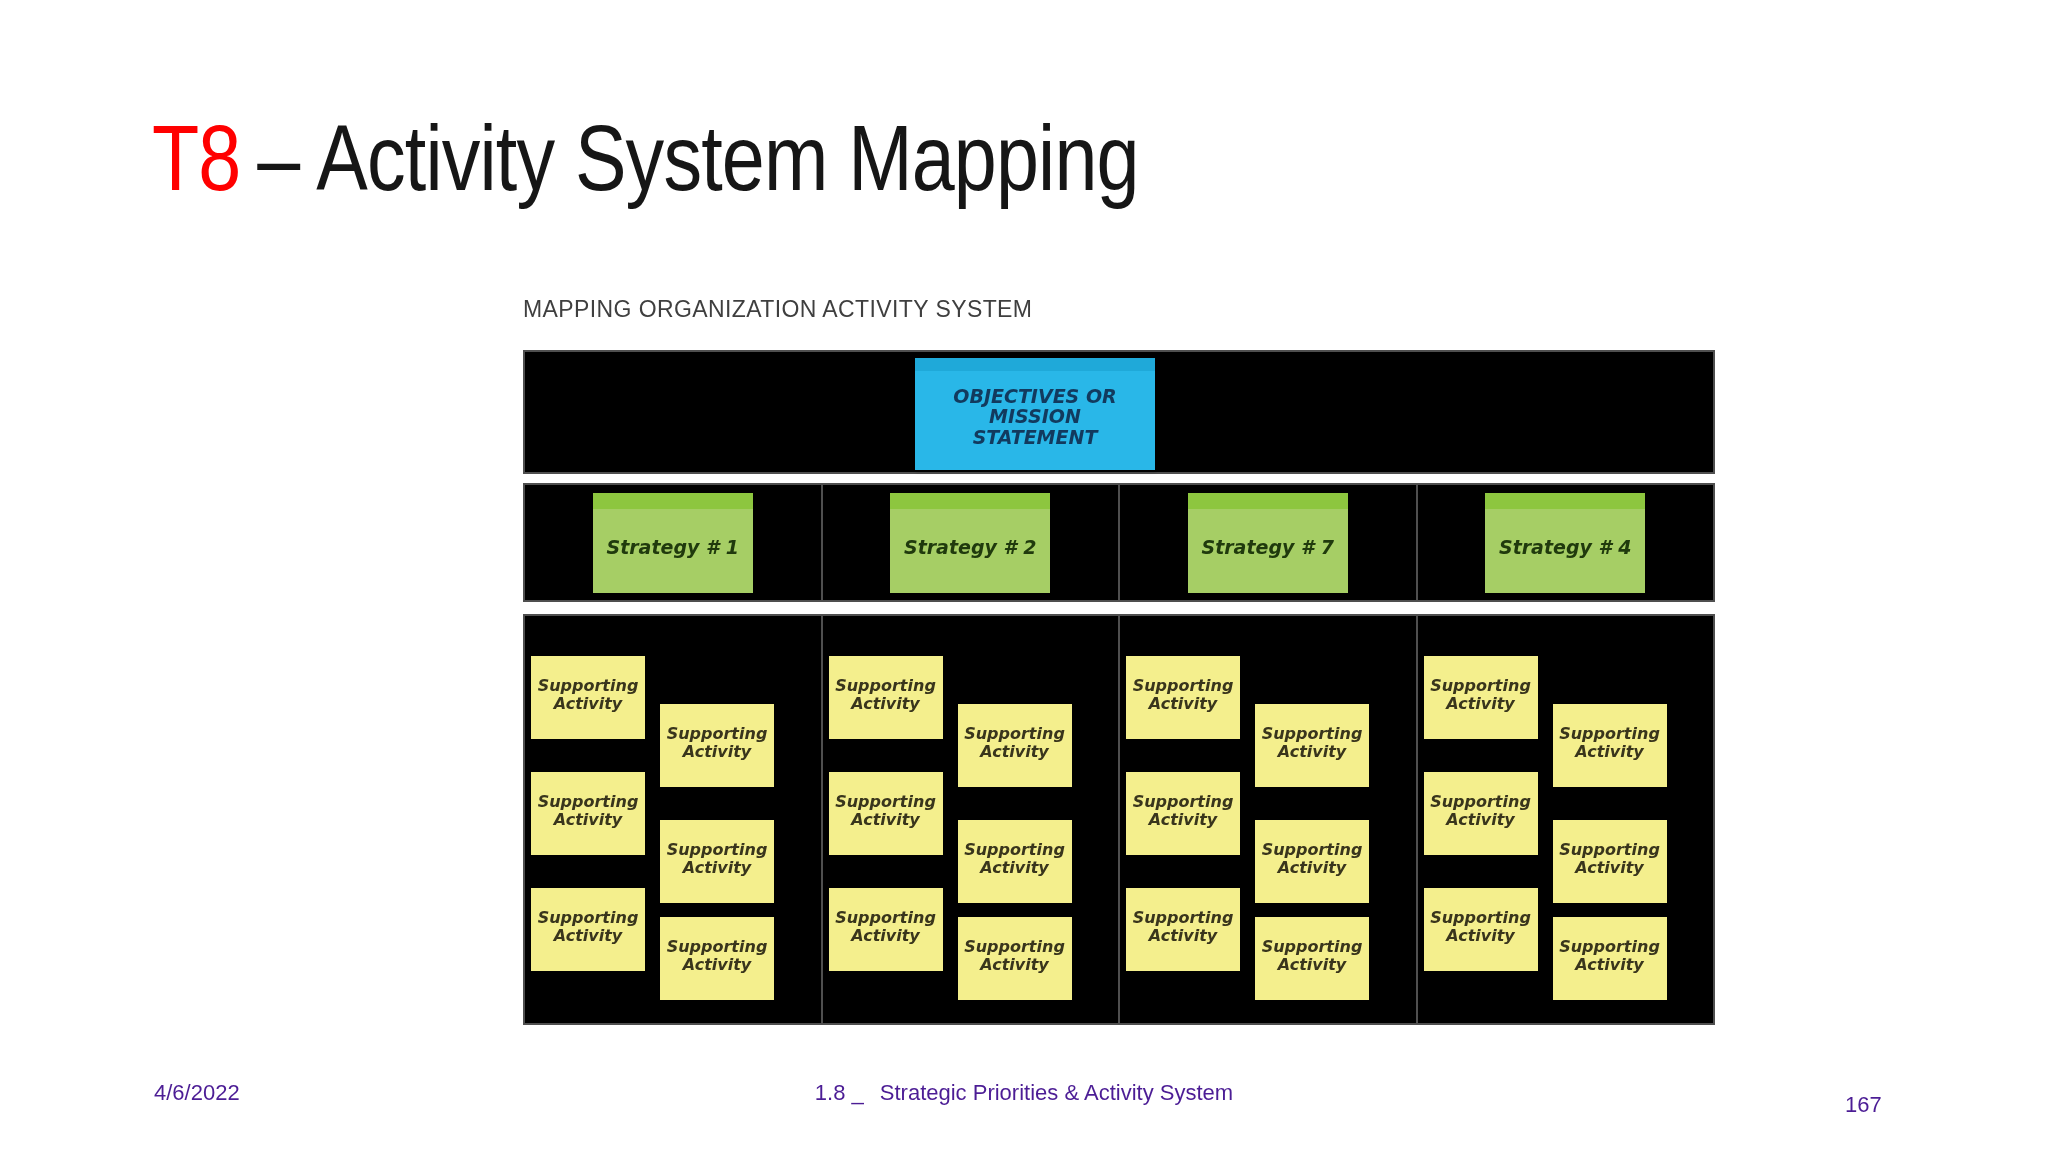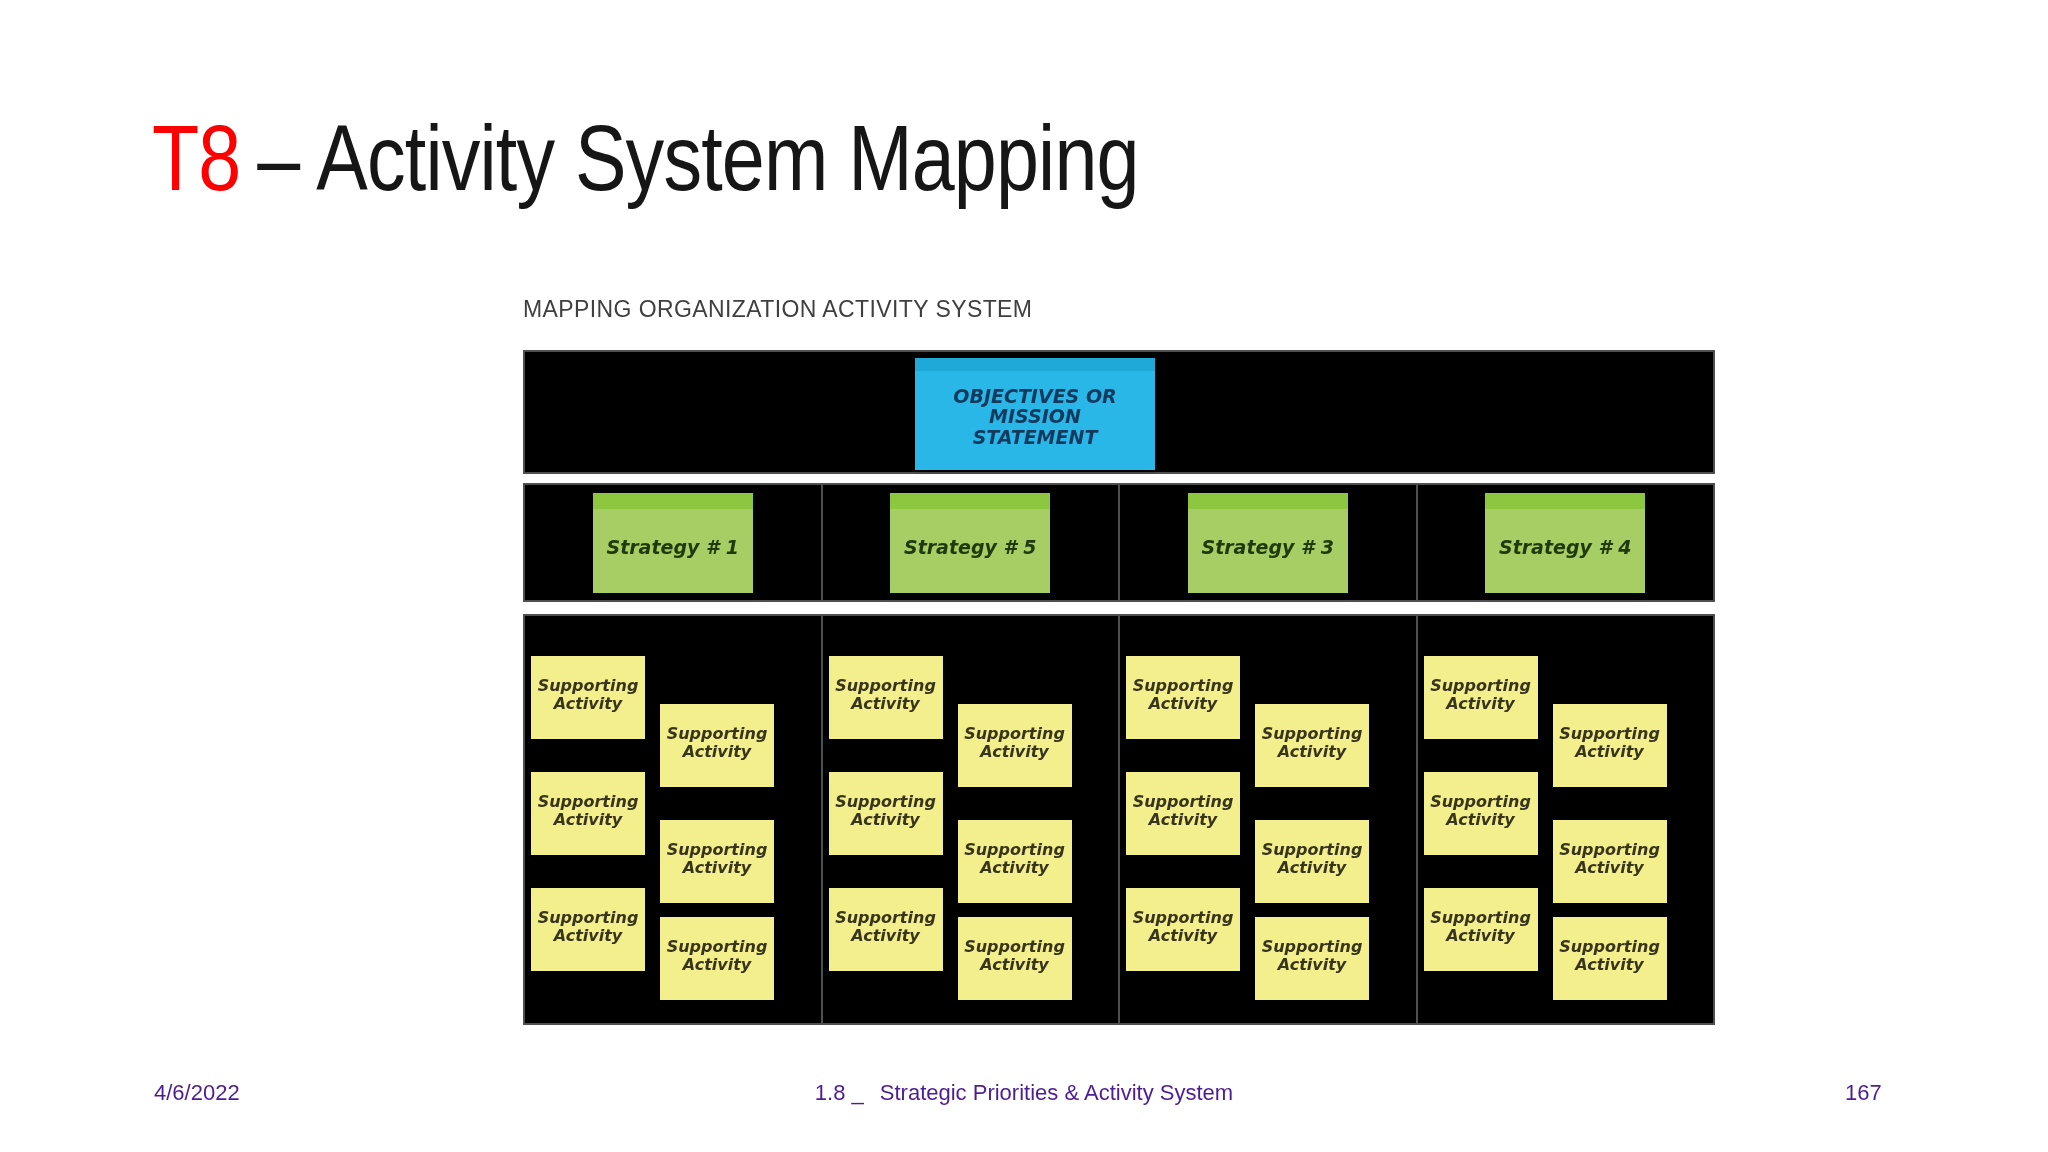--- a/index.html
+++ b/index.html
@@ -121,21 +121,21 @@
     color: #4c1d95;
     font-size: 22px;
   }
   .footer-date { position: absolute; left: 154px; top: 0; }
   .footer-center {
     position: absolute;
     left: 0; right: 0; top: 0;
     text-align: center;
   }
   .footer-section-number { margin-right: 16px; }
-  .footer-page { position: absolute; left: 1845px; top: 0; }
+  .footer-page { position: absolute; left: 1845px; top: 12px; }
 </style>
 </head>
 <body>
 
 <div class="slide">
 
   <div class="slide-title">
     <span class="title-tag">T8</span><span class="title-sep">–</span><span class="title-rest">Activity System Mapping</span>
   </div>
 
@@ -151,27 +151,27 @@
   <div class="row strategy-row">
       <div class="cell">
         <div class="note strategy-note">
           <div class="strip"></div>
           <div class="note-body">Strategy # 1</div>
         </div>
       </div>
       <div class="cell">
         <div class="note strategy-note">
           <div class="strip"></div>
-          <div class="note-body">Strategy # 5</div>
-        </div>
-      </div>
-      <div class="cell">
-        <div class="note strategy-note">
-          <div class="strip"></div>
-          <div class="note-body">Strategy # 3</div>
+          <div class="note-body">Strategy # 2</div>
+        </div>
+      </div>
+      <div class="cell">
+        <div class="note strategy-note">
+          <div class="strip"></div>
+          <div class="note-body">Strategy # 7</div>
         </div>
       </div>
       <div class="cell">
         <div class="note strategy-note">
           <div class="strip"></div>
           <div class="note-body">Strategy # 4</div>
         </div>
       </div>
     </div>
 

